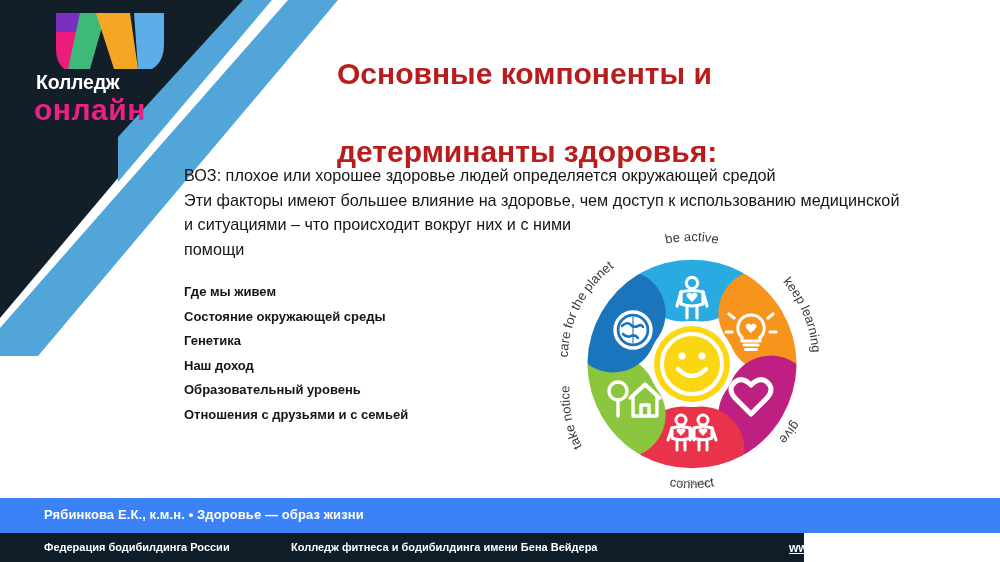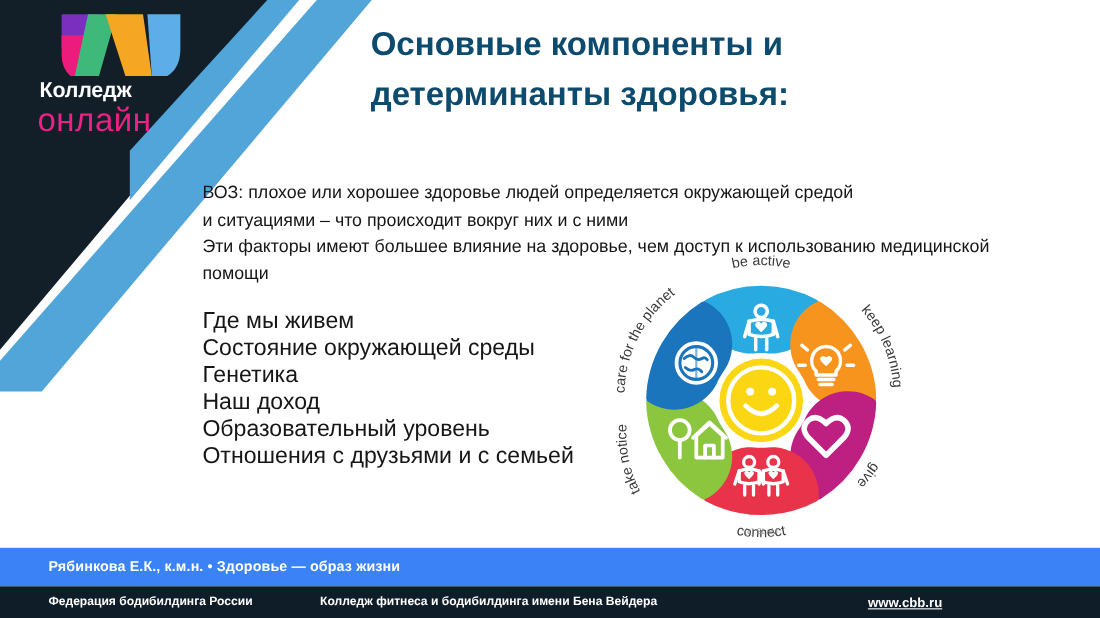--- a/index.html
+++ b/index.html
@@ -25,58 +25,60 @@
     z-index:6;
   }
   #logo-mark{width:150px;height:62px;display:block;margin-left:6px;}
   .logo-line{
     color:#ffffff;font-weight:bold;
     font-size:19.5px;line-height:21px;
     letter-spacing:-.2px;
     margin-left:8px;
   }
   #logo-online{
-    color:#EC2184;font-weight:normal;
+    color:#EC2184;font-weight:bold;
     font-size:30px;line-height:32px;
     letter-spacing:.5px;
     margin-left:6px;margin-top:1px;
   }
 
   
   #title{
     position:absolute;left:337px;top:18px;width:630px;
     z-index:5;
   }
   .title-line{
-    color:#0c4a6e;
+    color:#b91c1c;
     font-weight:bold;
     font-size:30px;
     line-height:45px;
     letter-spacing:0px;
+    margin-top:33px;
   }
 
   
   #body-text{
     position:absolute;left:184px;top:163px;width:800px;
     z-index:5;
   }
   .body-line{
     color:#161616;
     font-size:16.2px;
     line-height:24.5px;
   }
 
   #list-text{
     position:absolute;left:184px;top:280px;width:400px;
     z-index:5;
   }
   .list-line{
     color:#161616;
-    font-size:21px;
+    font-size:13px;
     line-height:24.6px;
+    font-weight:bold;
   }
 
   
   #wheel-wrap{
     position:absolute;left:546px;top:232px;width:292px;height:258px;
     z-index:4;
   }
   #wheel{width:292px;height:258px;display:block;}
 
   
@@ -85,21 +87,21 @@
     background:#3b82f6;
     z-index:7;
     padding-left:37px;
   }
   #footer-top .ft-text{
     position:absolute;left:44px;top:9px;
     color:#ffffff;font-weight:bold;font-size:13px;
     letter-spacing:.1px;
   }
   #footer-bottom{
-    position:absolute;left:0;top:533px;width:1000px;height:29px;
+    position:absolute;left:0;top:533px;width:804px;height:29px;
     background:#0e1d28;
     z-index:7;
   }
   #footer-bottom .fb-a{
     position:absolute;left:44px;top:8px;
     color:#ffffff;font-weight:bold;font-size:11px;
   }
   #footer-bottom .fb-b{
     position:absolute;left:255px;top:8px;
     color:#ffffff;font-weight:bold;font-size:11px;padding-left:36px;
@@ -141,22 +143,22 @@
     <div id="logo-online">онлайн</div>
   </div>
 
   <div id="title">
     <div class="title-line">Основные компоненты и</div>
     <div class="title-line">детерминанты  здоровья:</div>
   </div>
 
   <div id="body-text">
     <div class="body-line">ВОЗ: плохое или хорошее здоровье людей определяется окружающей средой</div>
+    <div class="body-line">Эти факторы имеют большее влияние на здоровье, чем доступ к использованию медицинской</div>
     <div class="body-line">и ситуациями – что происходит вокруг них и с ними</div>
-    <div class="body-line">Эти факторы имеют большее влияние на здоровье, чем доступ к использованию медицинской</div>
     <div class="body-line">помощи</div>
   </div>
 
   <div id="list-text">
     <div class="list-line">Где мы живем</div>
     <div class="list-line">Состояние окружающей среды</div>
     <div class="list-line">Генетика</div>
     <div class="list-line">Наш доход</div>
     <div class="list-line">Образовательный уровень</div>
     <div class="list-line">Отношения с друзьями и с семьей</div>

